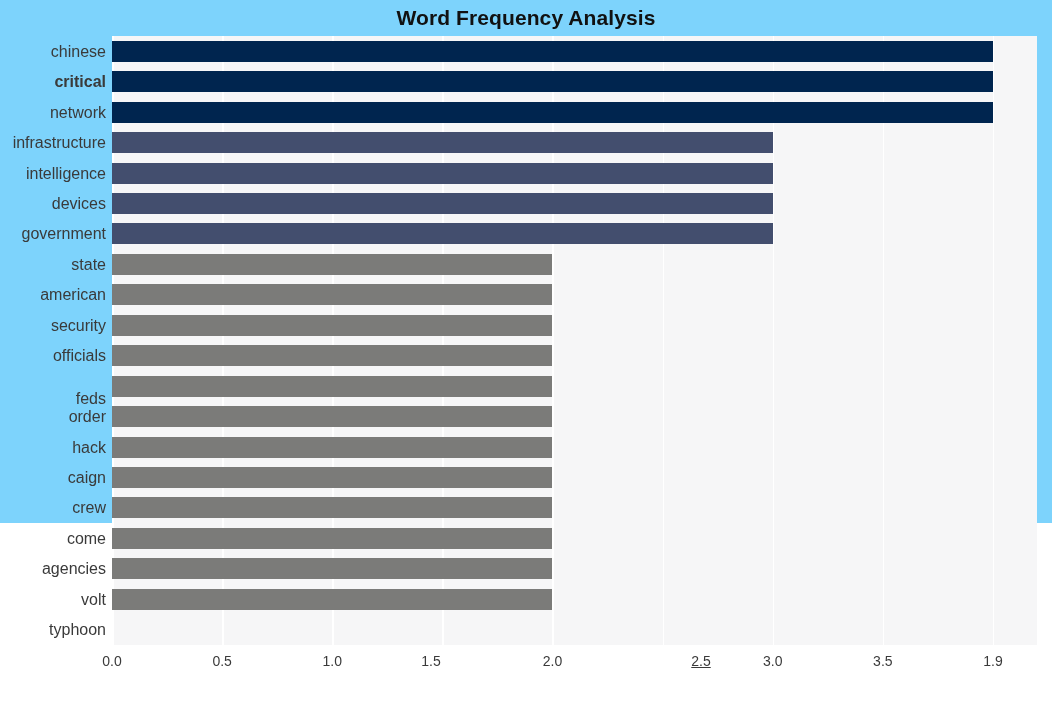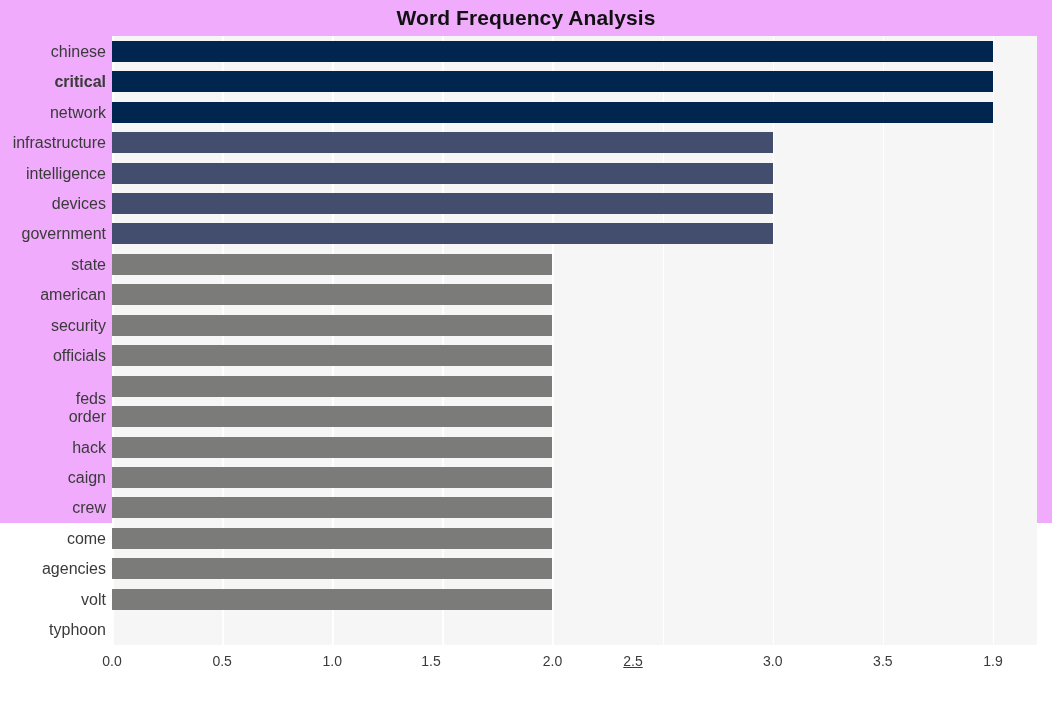--- a/index.html
+++ b/index.html
@@ -10,21 +10,21 @@
   body {
     width: 1052px;
     height: 701px;
     font-family: "Liberation Sans", sans-serif;
     overflow: hidden;
   }
   #figure {
     position: relative;
     width: 1052px;
     height: 523px;
-    background: #f0abfc;
+    background: #7dd3fc;
   }
   #chart-title {
     position: absolute;
     left: 0;
     top: 6px;
     width: 1052px;
     text-align: center;
     font-size: 21px;
     font-weight: bold;
     color: #111111;
@@ -166,20 +166,20 @@
       <div class="ytick-label" style="top: 552.825px;">volt</div>
       <div class="ytick-label" style="top: 583.275px;">typhoon</div>
     </div>
 
   <div id="xlabels-layer">
       <div class="xtick-label" style="left: 112px;">0.0</div>
       <div class="xtick-label" style="left: 222.119px;">0.5</div>
       <div class="xtick-label" style="left: 332.238px;">1.0</div>
       <div class="xtick-label" style="left: 431px;">1.5</div>
       <div class="xtick-label" style="left: 552.476px;">2.0</div>
-      <div class="xtick-label" style="left: 633px; text-decoration: underline;">2.5</div>
+      <div class="xtick-label" style="left: 701px; text-decoration: underline;">2.5</div>
       <div class="xtick-label" style="left: 772.714px;">3.0</div>
       <div class="xtick-label" style="left: 882.833px;">3.5</div>
       <div class="xtick-label" style="left: 992.952px;">1.9</div>
     </div>
 
 
 </div>
 
 </body></html>

